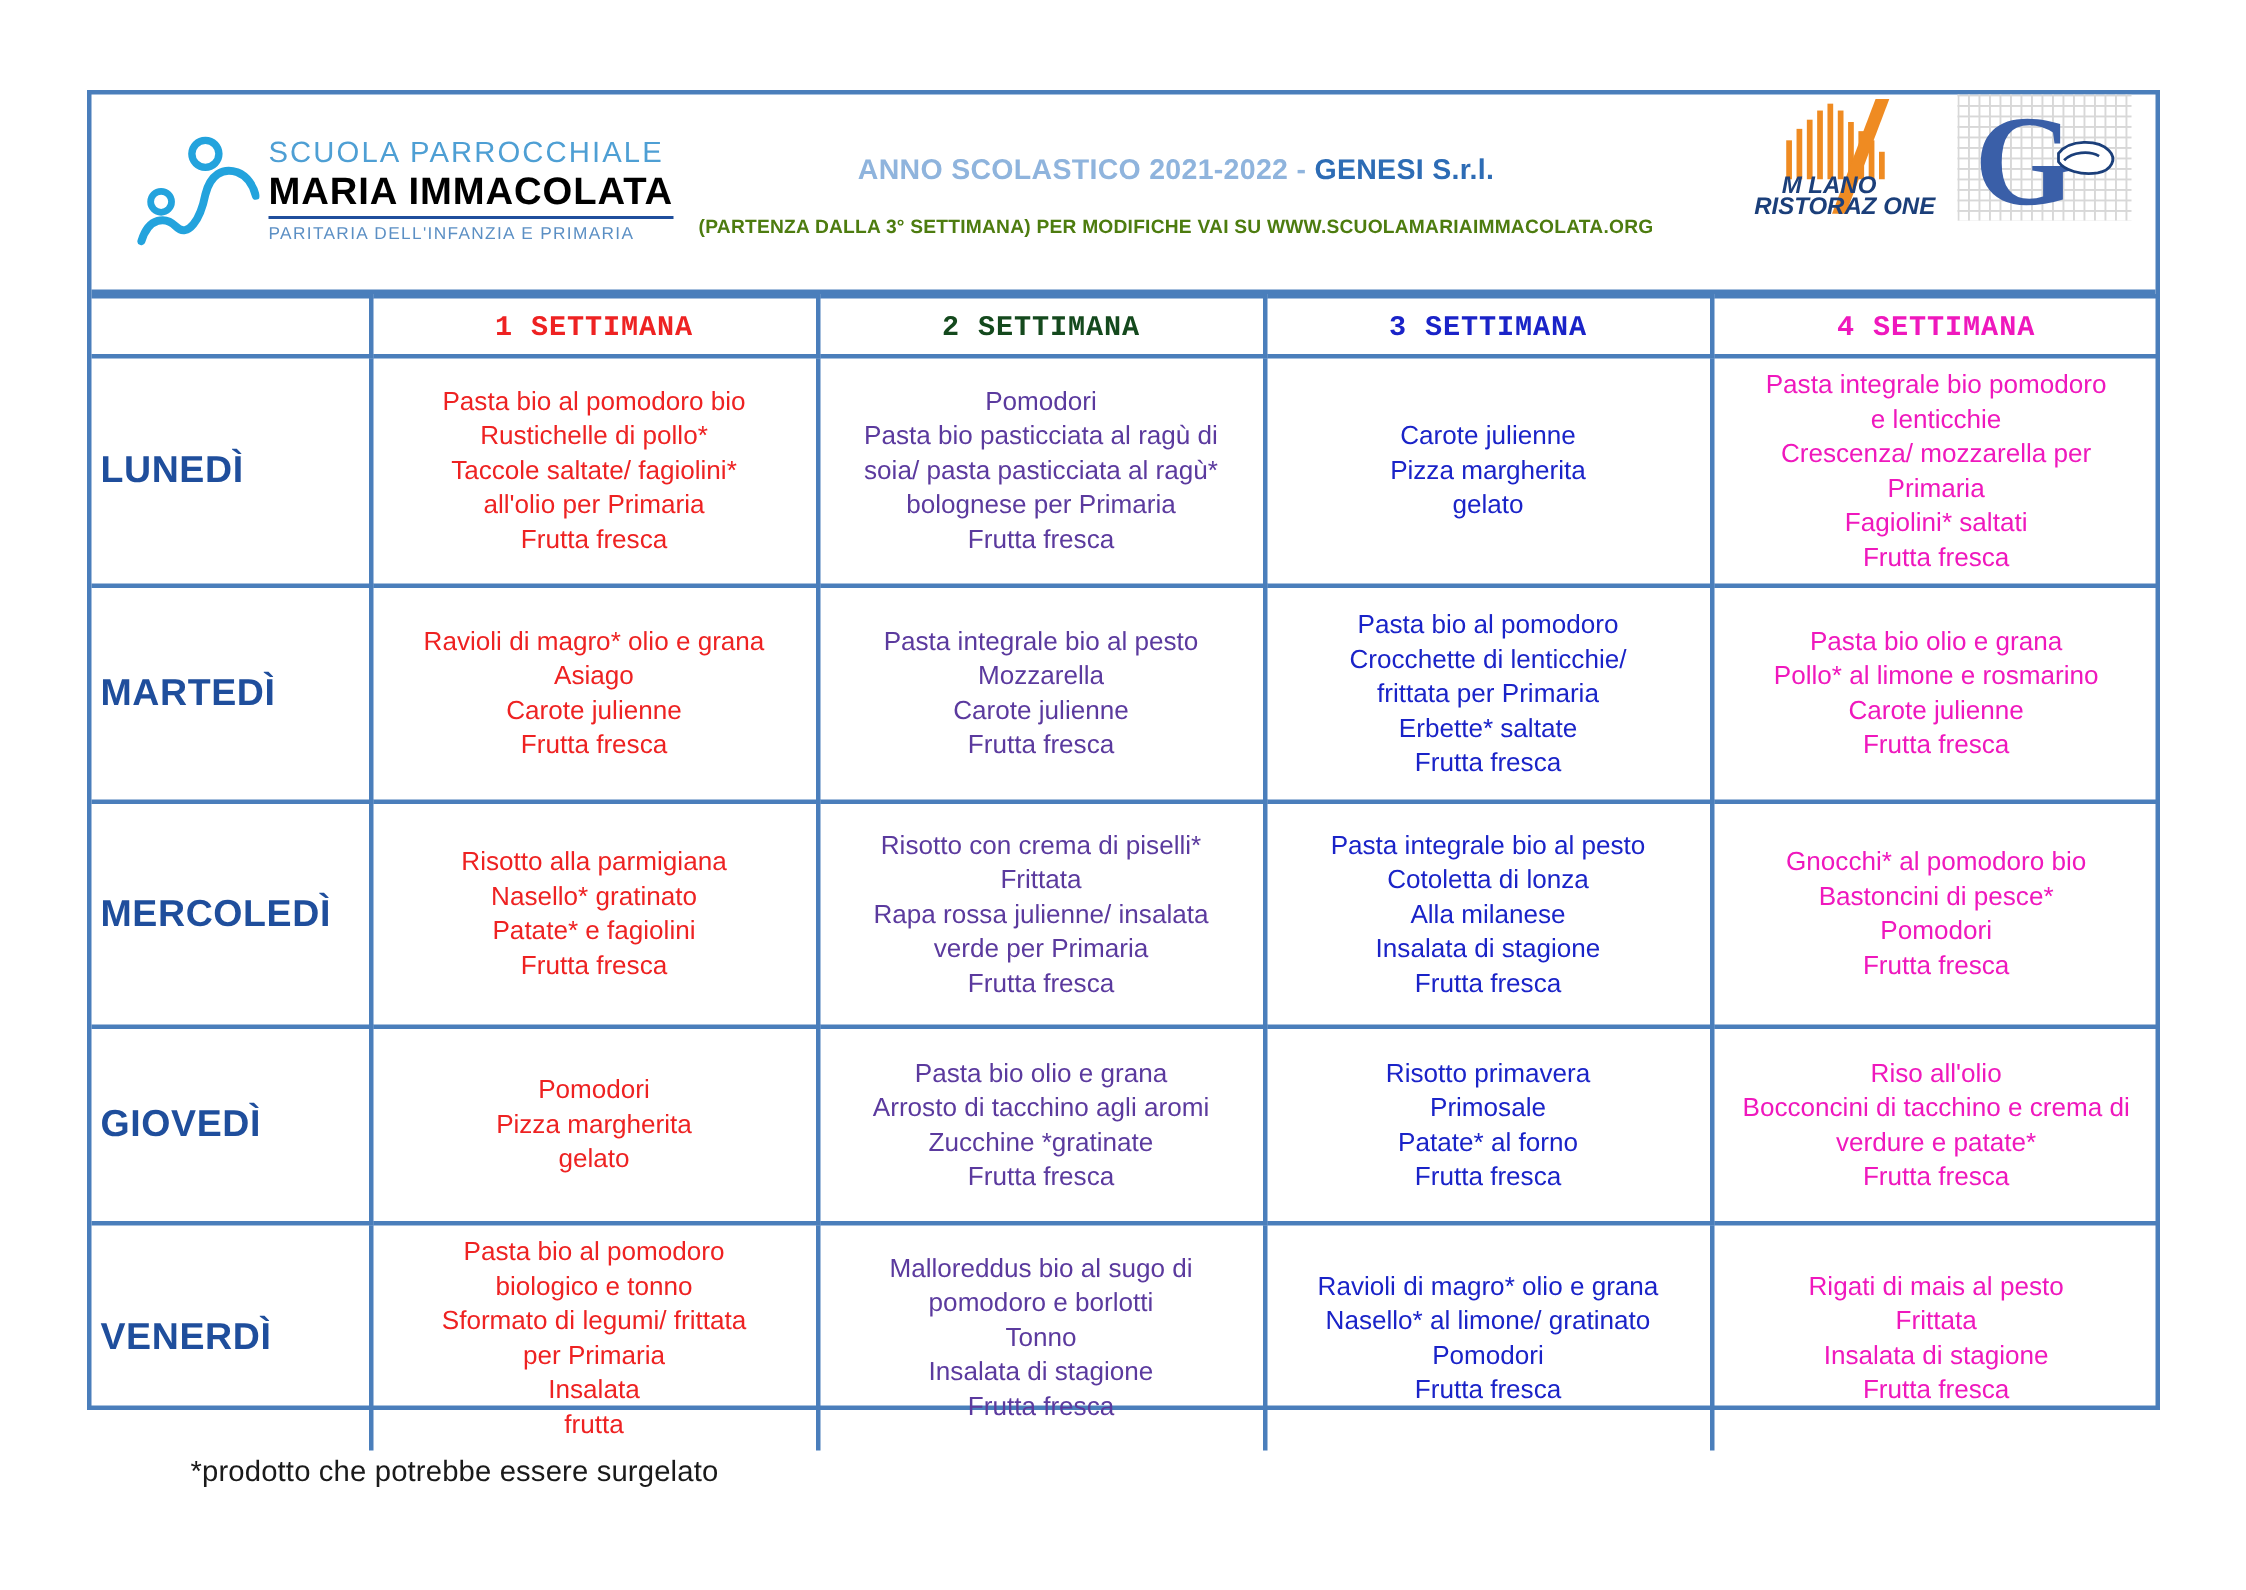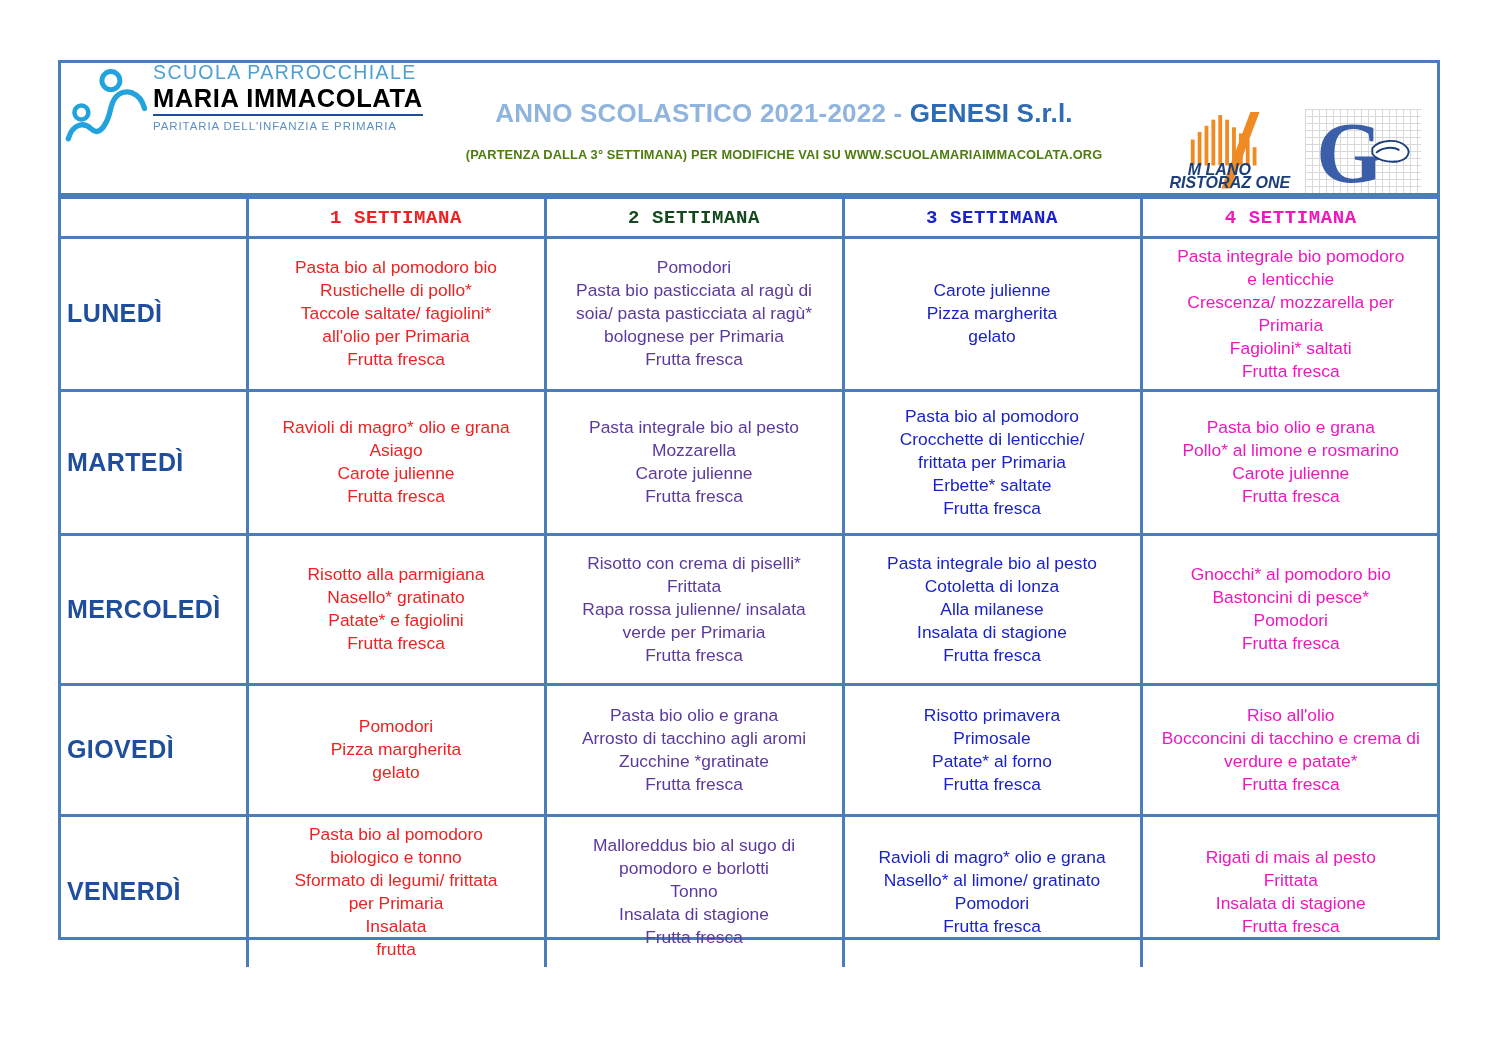--- a/index.html
+++ b/index.html
@@ -39,21 +39,22 @@
     height: 133px;
     box-sizing: border-box;
     border-bottom: 3px solid #4a7ebb;
     display: flex;
     align-items: stretch;
   }
 
   .logo-left {
     width: 370px;
     display: flex;
-    padding-left: 4px;
+    align-items: center;
+    padding-left: 30px;
     box-sizing: border-box;
     flex: 0 0 auto;
   }
   .logo-mark {
     width: 82px;
     height: 86px;
     flex: 0 0 auto;
   }
   .school-words {
     margin-left: 6px;
@@ -87,21 +88,21 @@
   .header-center {
     flex: 1 1 auto;
     display: flex;
     flex-direction: column;
     justify-content: center;
     align-items: center;
     text-align: center;
     padding-top: 4px;
   }
   .hc-line1 {
-    font-size: 26px;
+    font-size: 19px;
     font-weight: 700;
     letter-spacing: 0.2px;
     color: #8fb4dd;
     margin-bottom: 4px;
     white-space: nowrap;
   }
   .hc-line1 .strong-part { color: #2d6cb5; }
   .hc-title {
     font-size: 35px;
     font-weight: 700;
@@ -115,21 +116,21 @@
     color: #4d7c0f;
     letter-spacing: 0.15px;
     margin-top: 14px;
     white-space: nowrap;
   }
 
   .logo-right {
     width: 300px;
     flex: 0 0 auto;
     display: flex;
-    align-items: flex-end;
+    align-items: flex-start;
     justify-content: flex-end;
     padding-right: 16px;
     box-sizing: border-box;
     gap: 14px;
   }
   .mr-logo { width: 124px; height: 84px; }
   .g-logo {
     width: 116px;
     height: 84px;
     background-image:
@@ -373,14 +374,15 @@
 Frutta fresca</td>
           <td class="menu-cell w4">Rigati di mais al pesto
 Frittata
 Insalata di stagione
 Frutta fresca</td>
         </tr>
       </tbody>
     </table>
   </div>
 
+  <div class="footnote">*prodotto che potrebbe essere surgelato</div>
 
 </div>
 
 </body></html>

